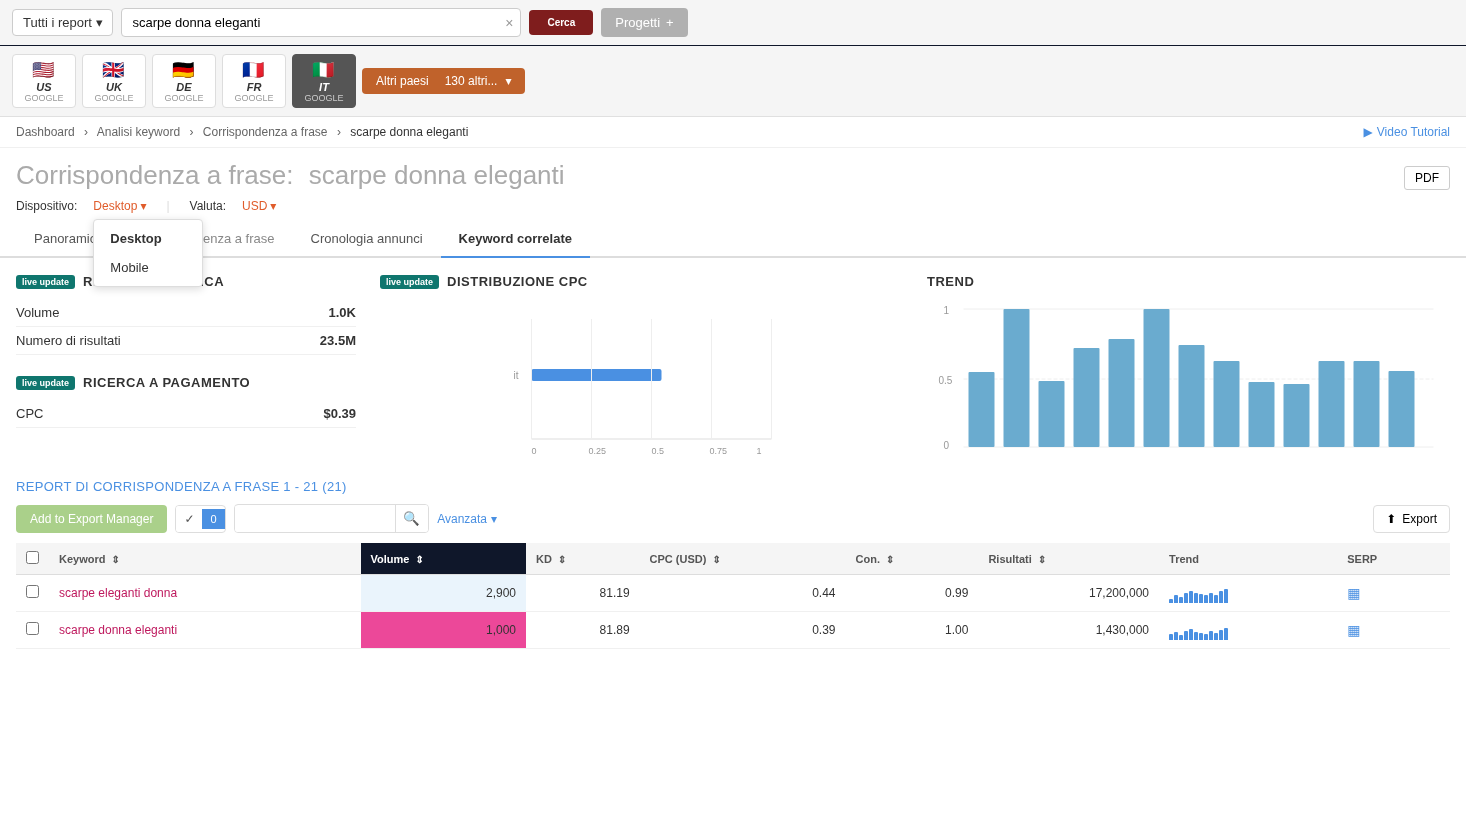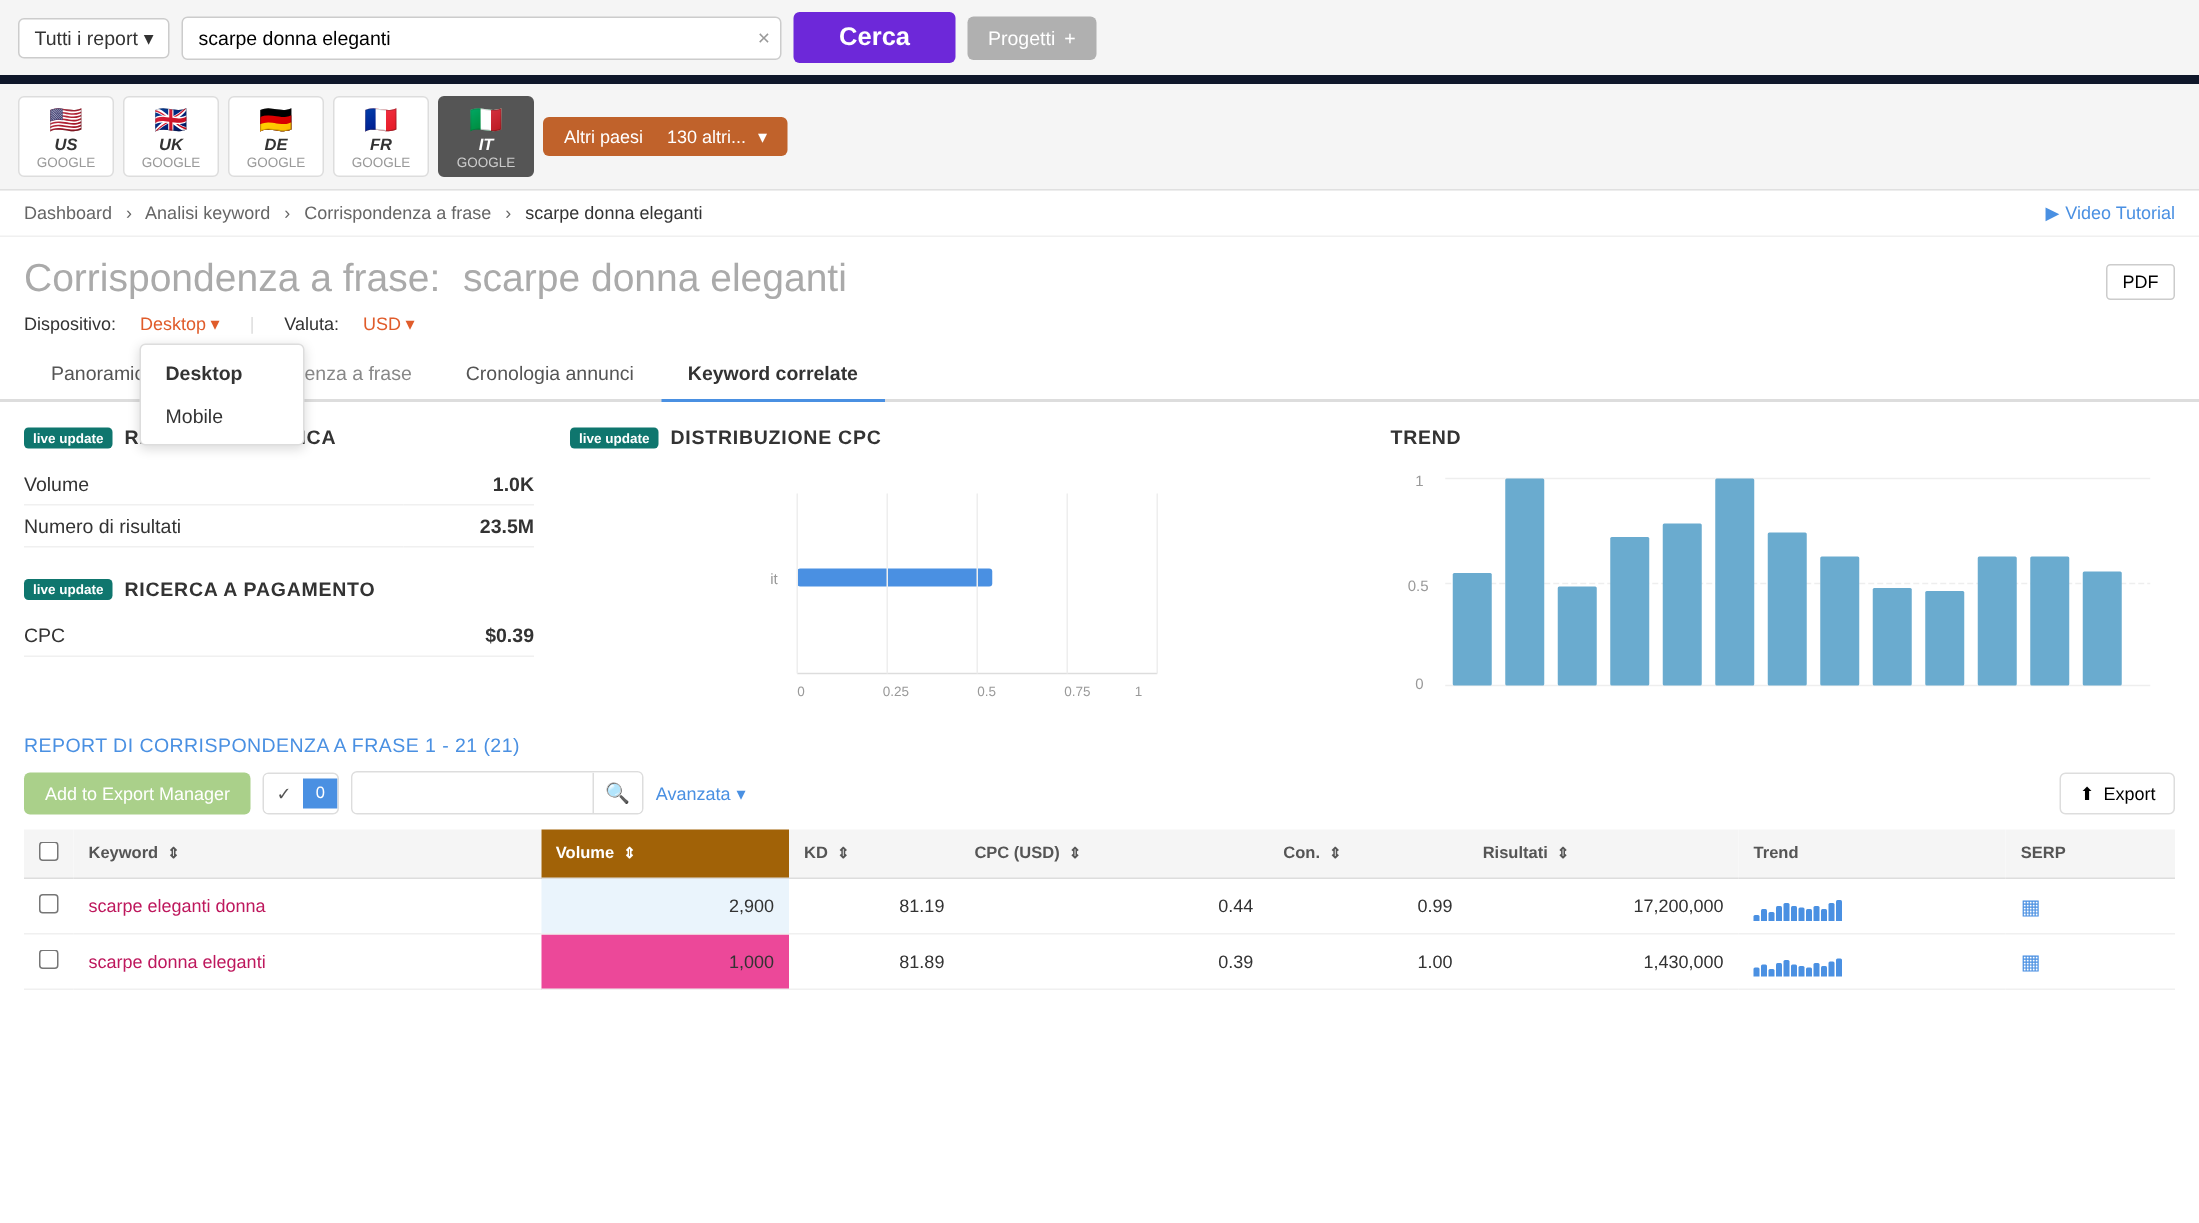--- a/index.html
+++ b/index.html
@@ -1,21 +1,21 @@
 <!DOCTYPE html>
 <html><head>
   <meta charset="utf-8">
   <style>
     * { box-sizing: border-box; margin: 0; padding: 0; }
     body { font-family: Arial, sans-serif; font-size: 13px; color: #333; background: #fff; overflow-x: hidden; }
 
     
     .top-bar {
       background: #f5f5f5;
-      border-bottom: 6px solid #0f172a;
+      border-bottom: 1px solid #0f172a;
       padding: 8px 12px;
       display: flex;
       align-items: center;
       gap: 8px;
     }
     .report-select {
       display: flex;
       align-items: center;
       gap: 4px;
       border: 1px solid #ccc;
@@ -43,27 +43,27 @@
       right: 8px;
       top: 50%;
       transform: translateY(-50%);
       background: none;
       border: none;
       cursor: pointer;
       color: #999;
       font-size: 14px;
     }
     .cerca-btn {
-      background: #6d28d9;
+      background: #7f1d1d;
       color: #fff;
       border: none;
       border-radius: 4px;
-      padding: 7px 30px;
-      cursor: pointer;
-      font-size: 17px;
+      padding: 7px 18px;
+      cursor: pointer;
+      font-size: 10px;
       font-weight: bold;
     }
     .progetti-btn {
       background: #b0b0b0;
       color: #fff;
       border: none;
       border-radius: 4px;
       padding: 7px 14px;
       cursor: pointer;
       font-size: 13px;
@@ -369,21 +369,21 @@
     .data-table { width: 100%; border-collapse: collapse; font-size: 12px; }
     .data-table th {
       background: #f5f5f5;
       padding: 8px 10px;
       text-align: left;
       font-size: 11px;
       color: #555;
       border-bottom: 1px solid #ddd;
       white-space: nowrap;
     }
-    .data-table th.active { background: #a16207; color: #fff; }
+    .data-table th.active { background: #0f172a; color: #fff; }
     .data-table td { padding: 8px 10px; border-bottom: 1px solid #f0f0f0; }
     .data-table td a { color: #be185d; text-decoration: none; }
     .data-table td.num { text-align: right; }
     .sort-icon { font-size: 10px; margin-left: 3px; }
 
     
     .mini-bar-chart { display: flex; align-items: flex-end; gap: 1px; height: 20px; }
     .mini-bar { background: #4a90e2; width: 4px; border-radius: 1px 1px 0 0; }
     .serp-icon { color: #4a90e2; font-size: 14px; }
   </style>

